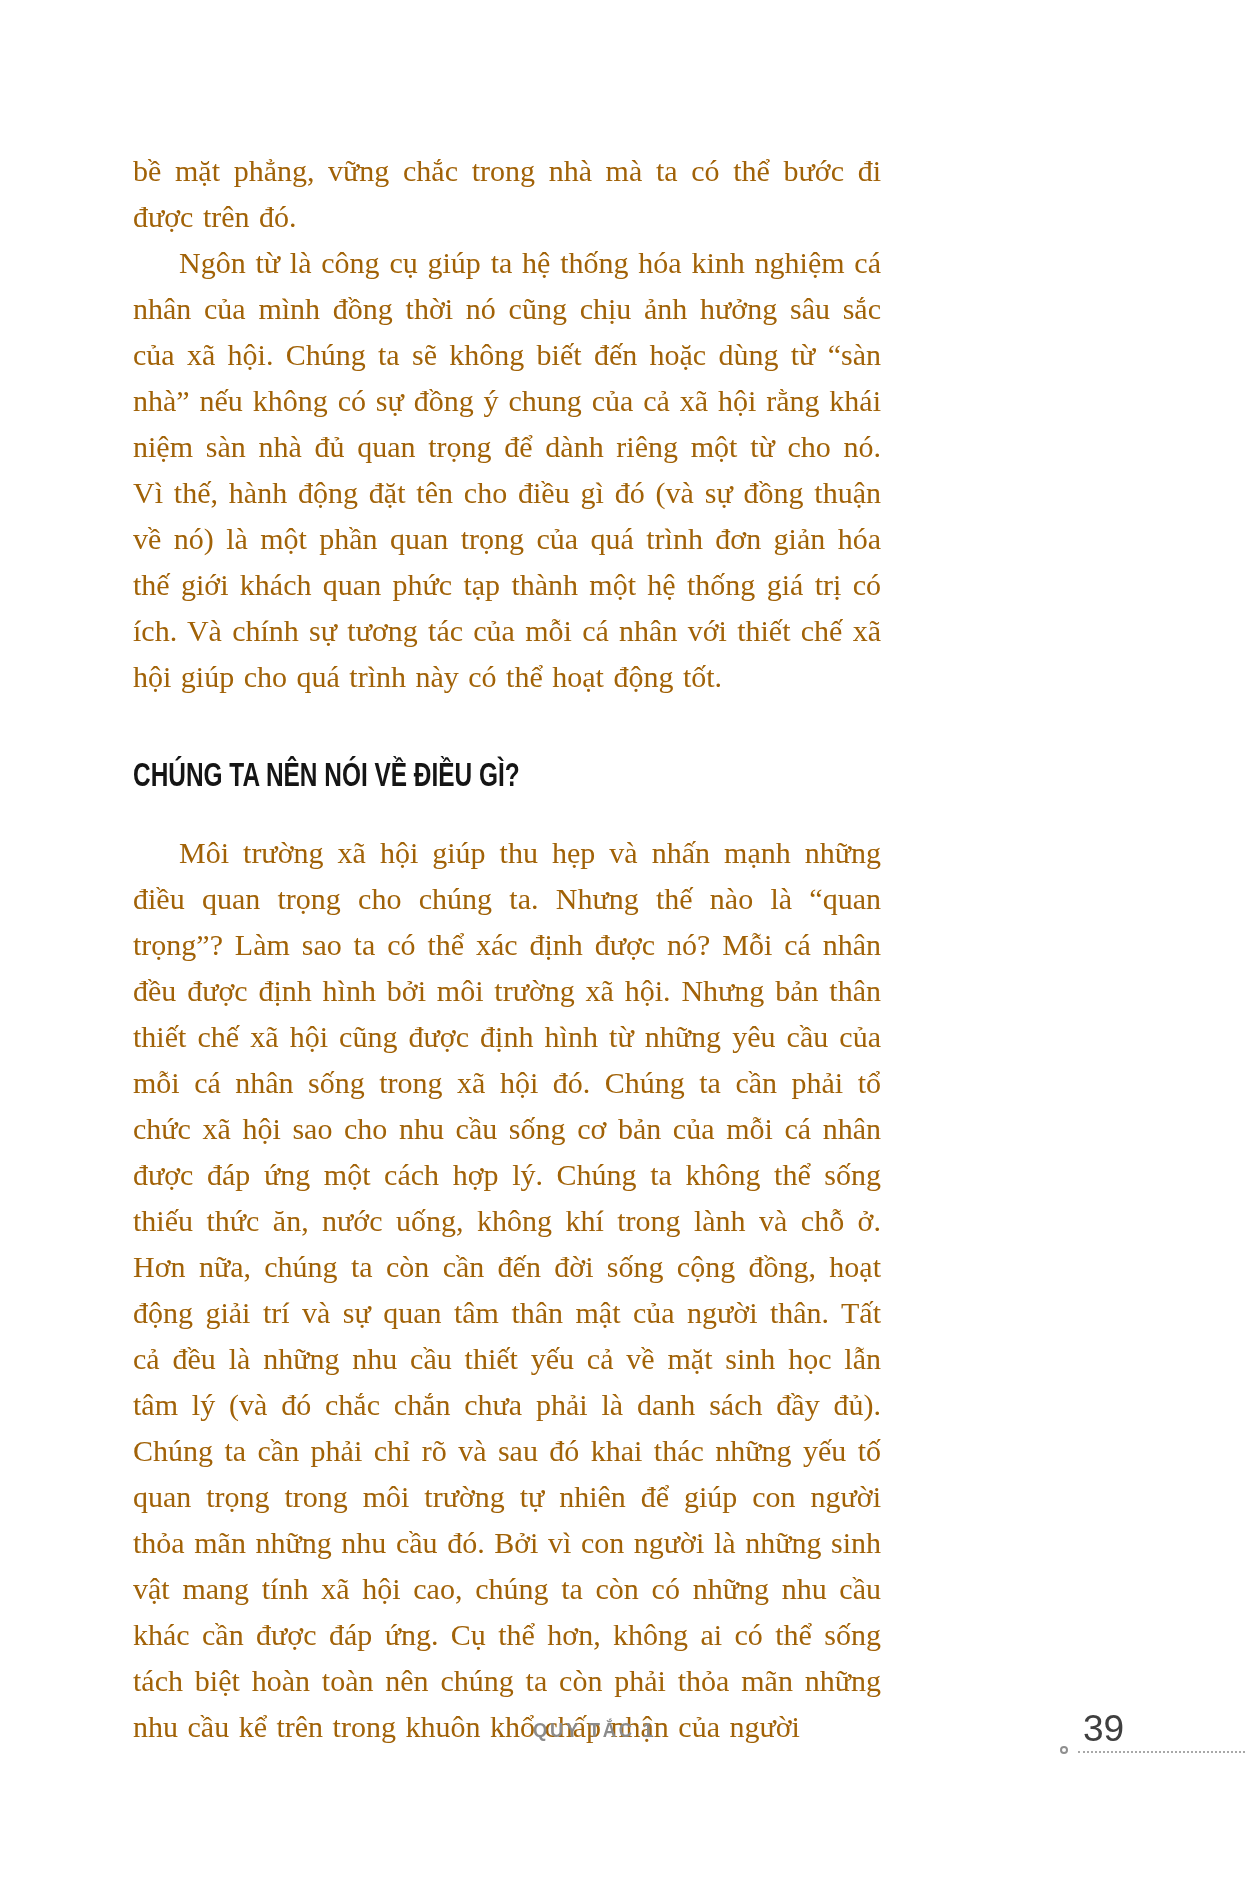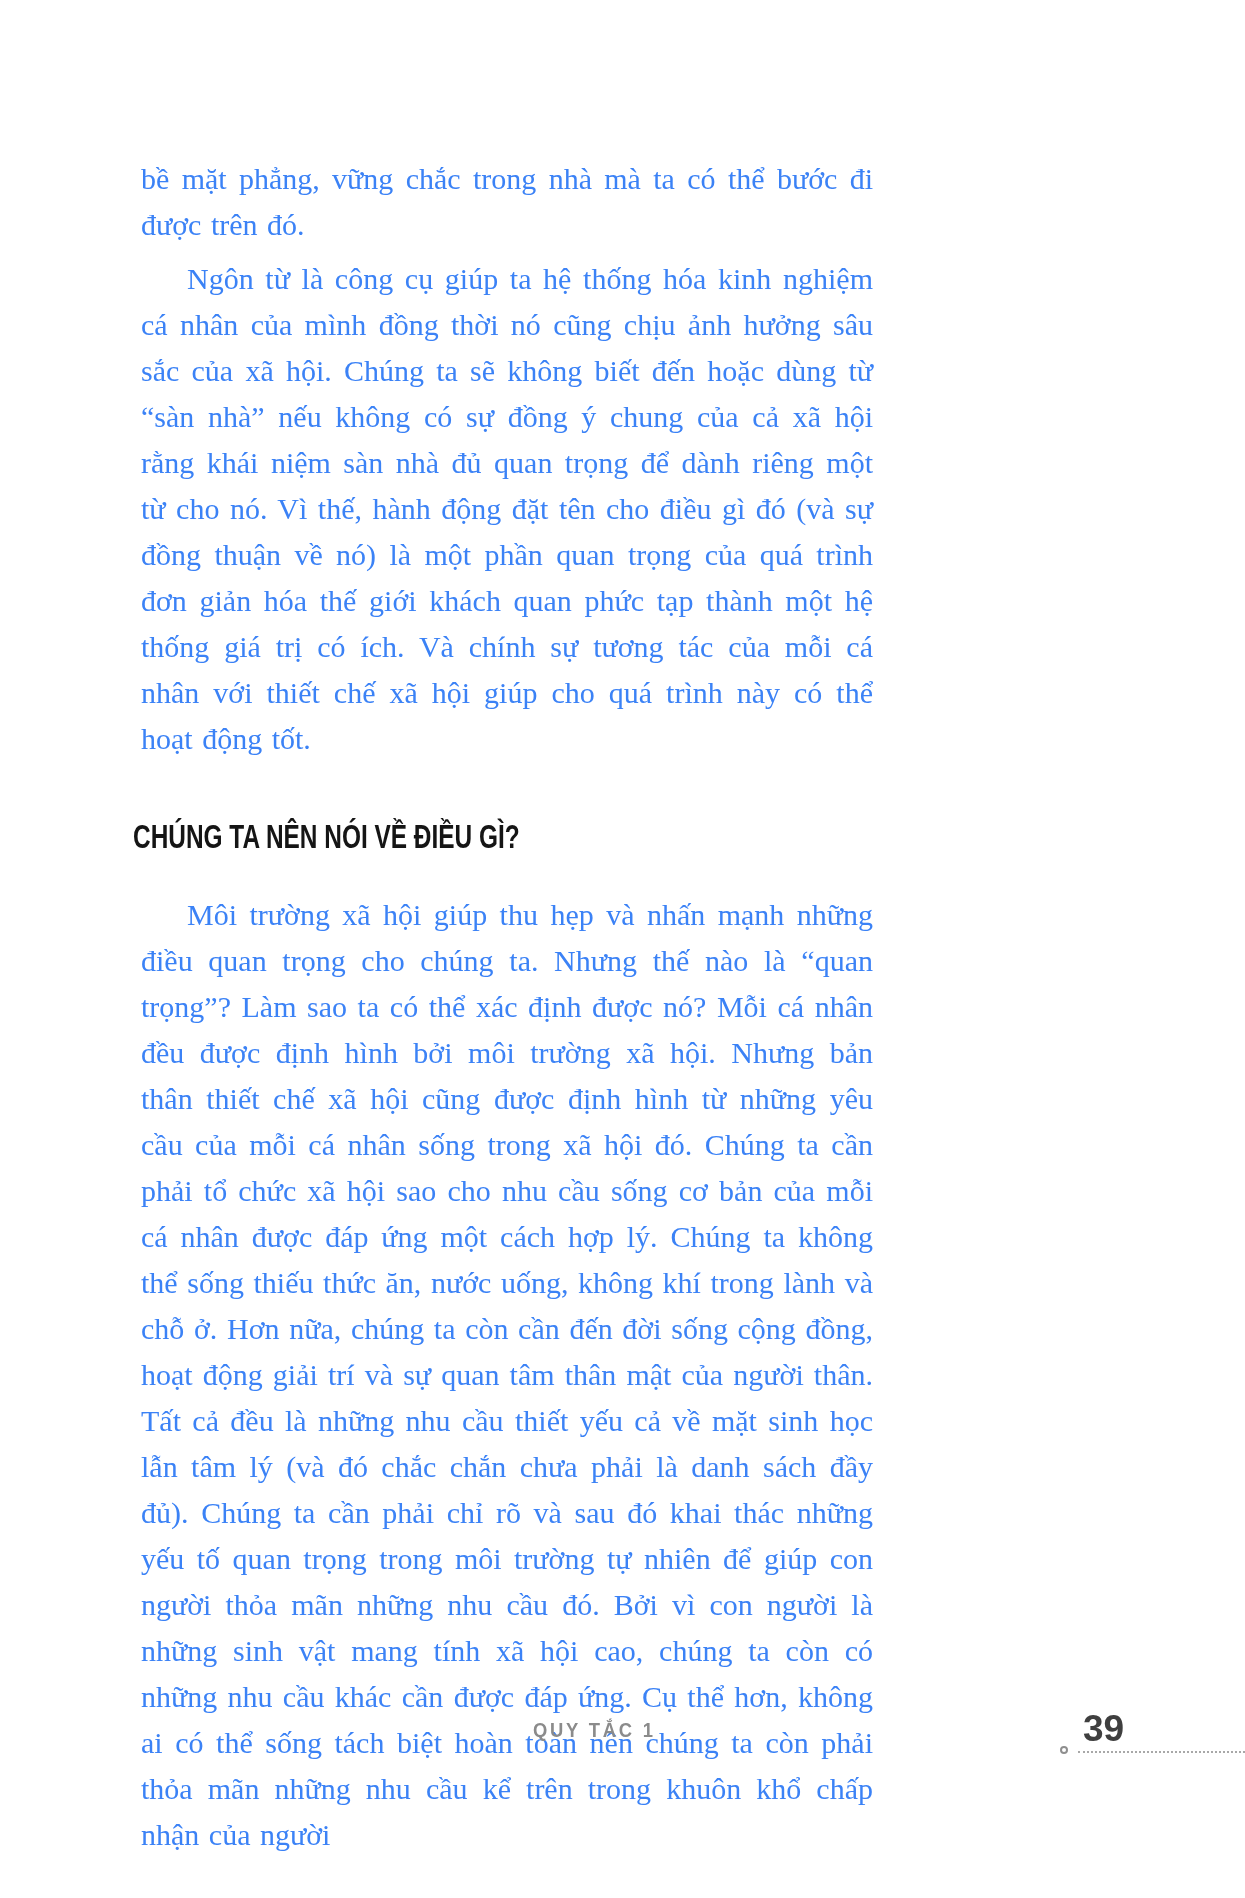--- a/index.html
+++ b/index.html
@@ -16,27 +16,27 @@
     font-family: "Liberation Serif", serif;
     color: #1c1c1c;
   }
   .text-block {
     position: absolute;
     left: 133px;
     top: 148px;
     width: 748px;
   }
   .para {
-    margin: 8px;
+    margin: 0;
     font-size: 30px;
     line-height: 46px;
     text-align: justify;
     text-justify: inter-word;
     word-spacing: 2px;
-    color: #3b82f6;
+    color: #a16207;
   }
   .para.indent {
     text-indent: 46px;
   }
   .section-heading {
     margin: 56px 0 36px 0;
     font-family: "Liberation Sans", sans-serif;
     font-weight: 700;
     font-size: 33px;
     letter-spacing: 0px;
@@ -56,21 +56,21 @@
     color: #8b8b8b;
     transform: scaleX(0.92);
     transform-origin: left center;
     white-space: nowrap;
   }
   .page-number {
     position: absolute;
     left: 1083px;
     top: 1708px;
     font-family: "Liberation Sans", sans-serif;
-    font-weight: 700;
+    font-weight: 400;
     font-size: 37px;
     color: #3f3f3f;
   }
   .dotted-rule {
     position: absolute;
     left: 1078px;
     top: 1751px;
     width: 167px;
     height: 0;
     border-top: 2px dotted #a8a8a8;

